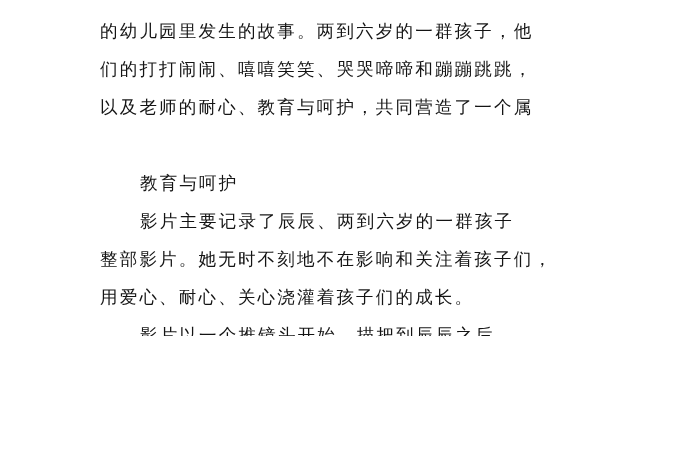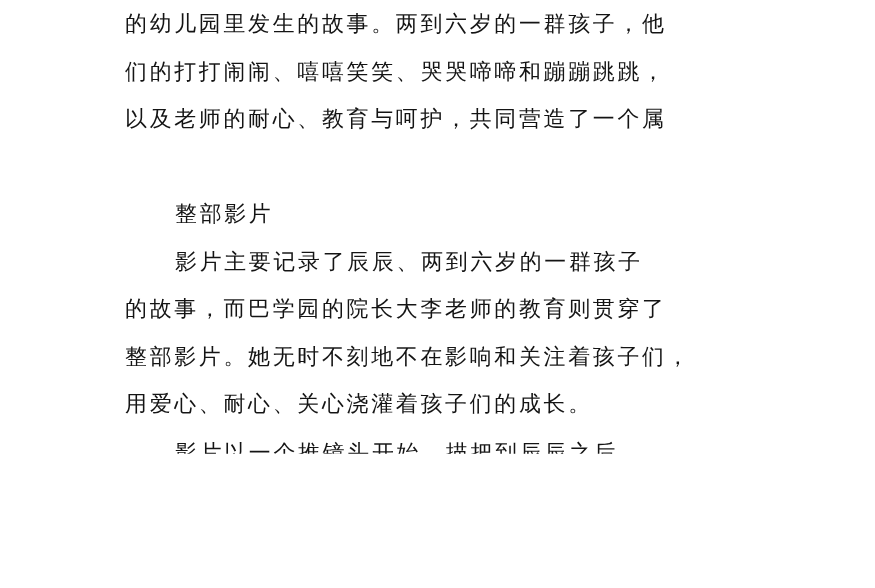--- a/index.html
+++ b/index.html
@@ -16,63 +16,61 @@
   }
   .page {
     position: relative;
     width: 700px;
     height: 470px;
     background: #ffffff;
     box-sizing: border-box;
     padding: 0 100px 0 100px;
   }
   .doc-body {
-    padding-top: 1px;
+    padding-top: 12px;
   }
   p.line {
     margin: 0;
     font-size: 17.5px;
     line-height: 38px;
     letter-spacing: 2.2px;
     white-space: pre;
     color: #141414;
     font-family: "DejaVu Serif", "Liberation Serif", serif;
   }
   p.line.indent {
     text-indent: 40px;
   }
   p.line.heading {
     text-indent: 40px;
   }
   p.line.clipped {
     overflow: hidden;
     height: 20px;
     line-height: 38px;
-    font-family: Liberation Serif, serif;
   }
   .spacer-gap {
     height: 38px;
   }
 </style>
 </head>
 <body>
 
 <div class="page">
   <div class="doc-body">
 
     <p class="line">的幼儿园里发生的故事。两到六岁的一群孩子，他</p>
     <p class="line">们的打打闹闹、嘻嘻笑笑、哭哭啼啼和蹦蹦跳跳，</p>
     <p class="line">以及老师的耐心、教育与呵护，共同营造了一个属</p>
 
     <div class="spacer-gap"></div>
 
-    <p class="line heading">整部影片</p>
+    <p class="line heading">教育与呵护</p>
 
     <p class="line indent">影片主要记录了辰辰、两到六岁的一群孩子</p>
-    <p class="line">的故事，而巴学园的院长大李老师的教育则贯穿了</p>
     <p class="line">整部影片。她无时不刻地不在影响和关注着孩子们，</p>
     <p class="line">用爱心、耐心、关心浇灌着孩子们的成长。</p>
 
 
     <p class="line indent clipped">影片以一个推镜头开始，描把到辰辰之后</p>
 
   </div>
 </div>
 
 </body></html>

